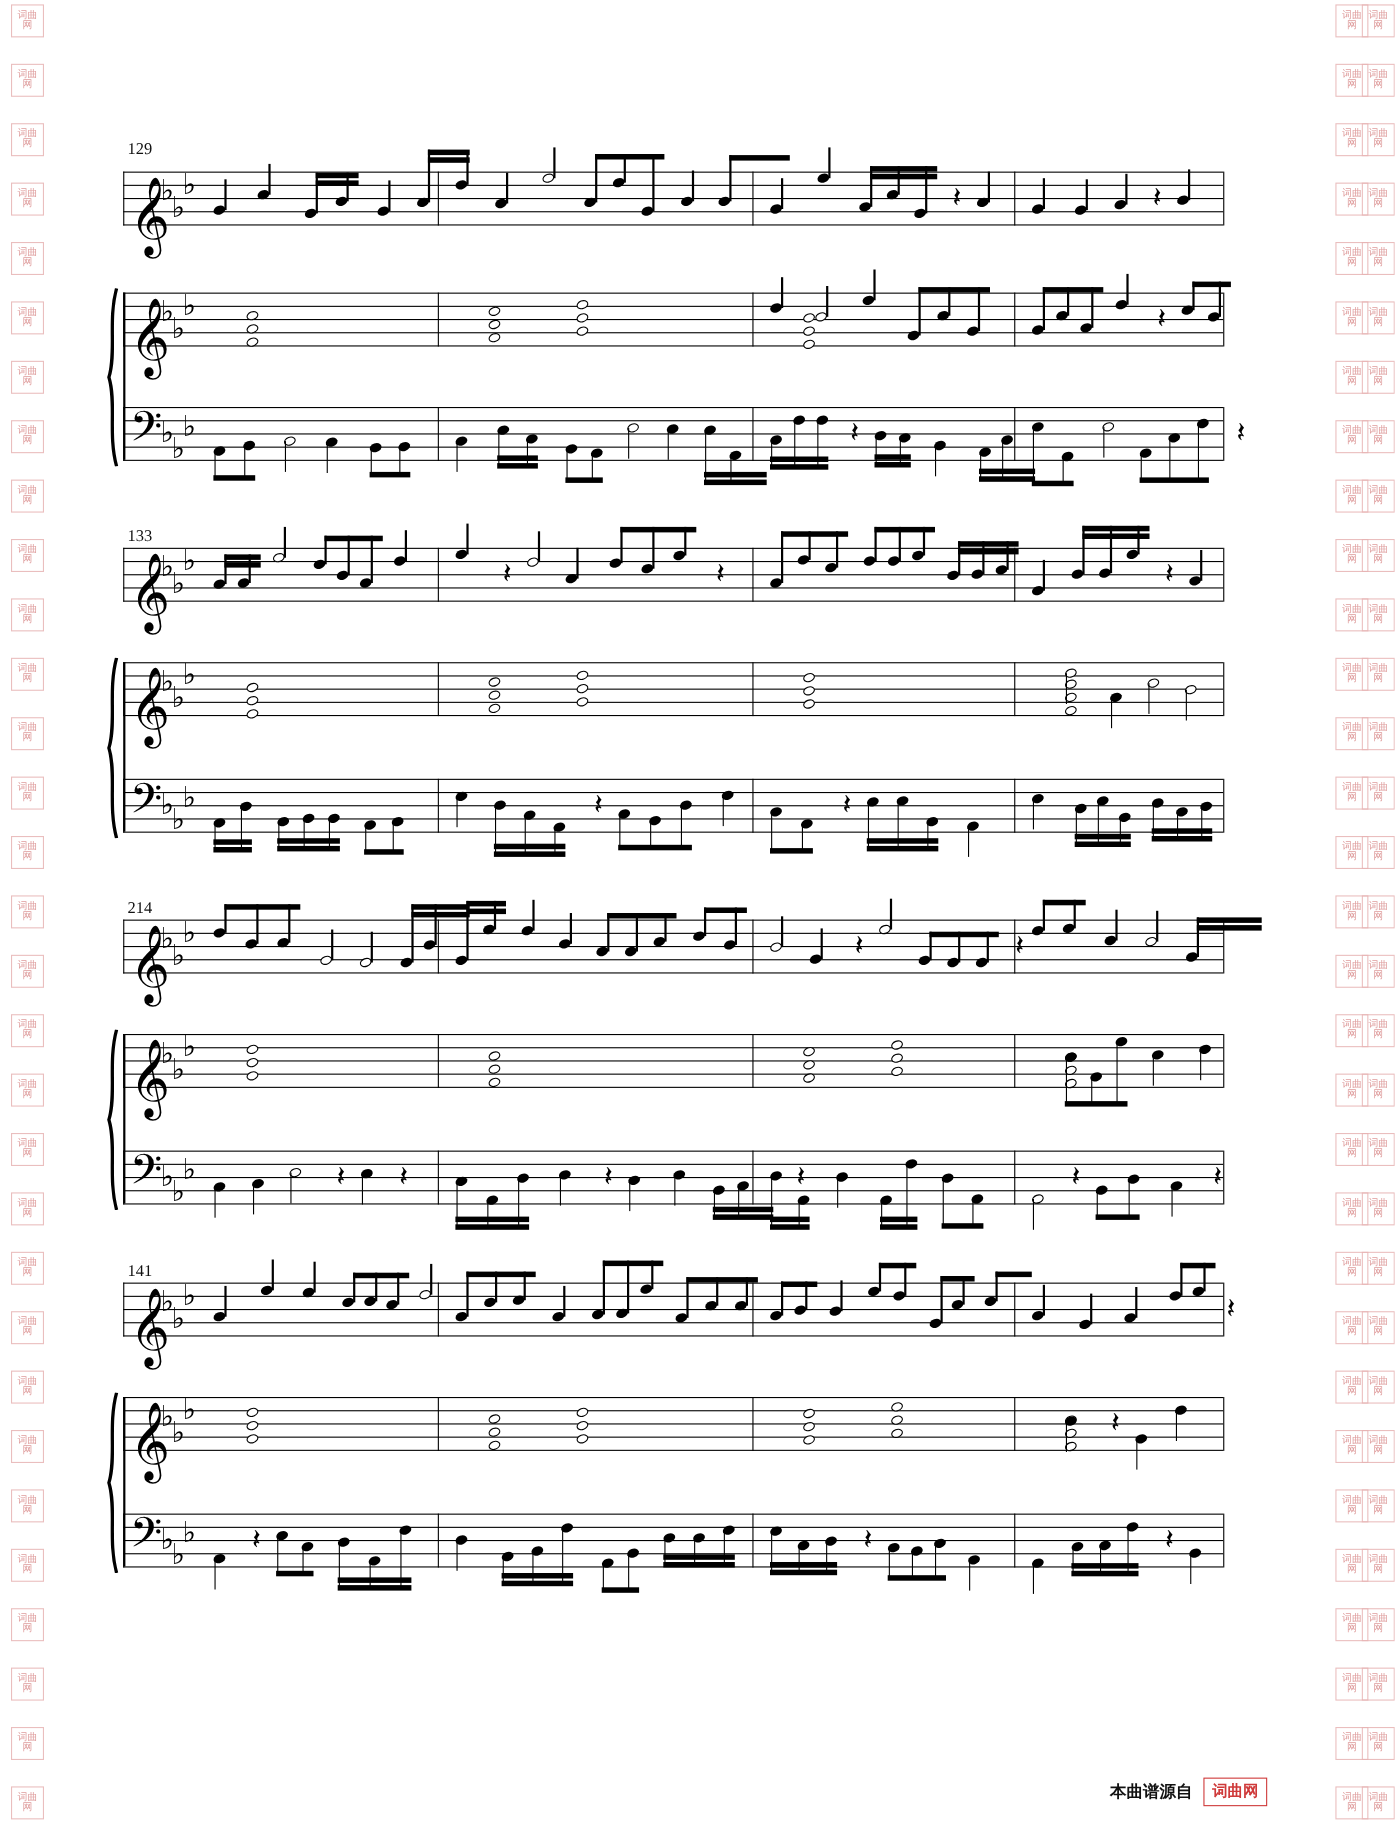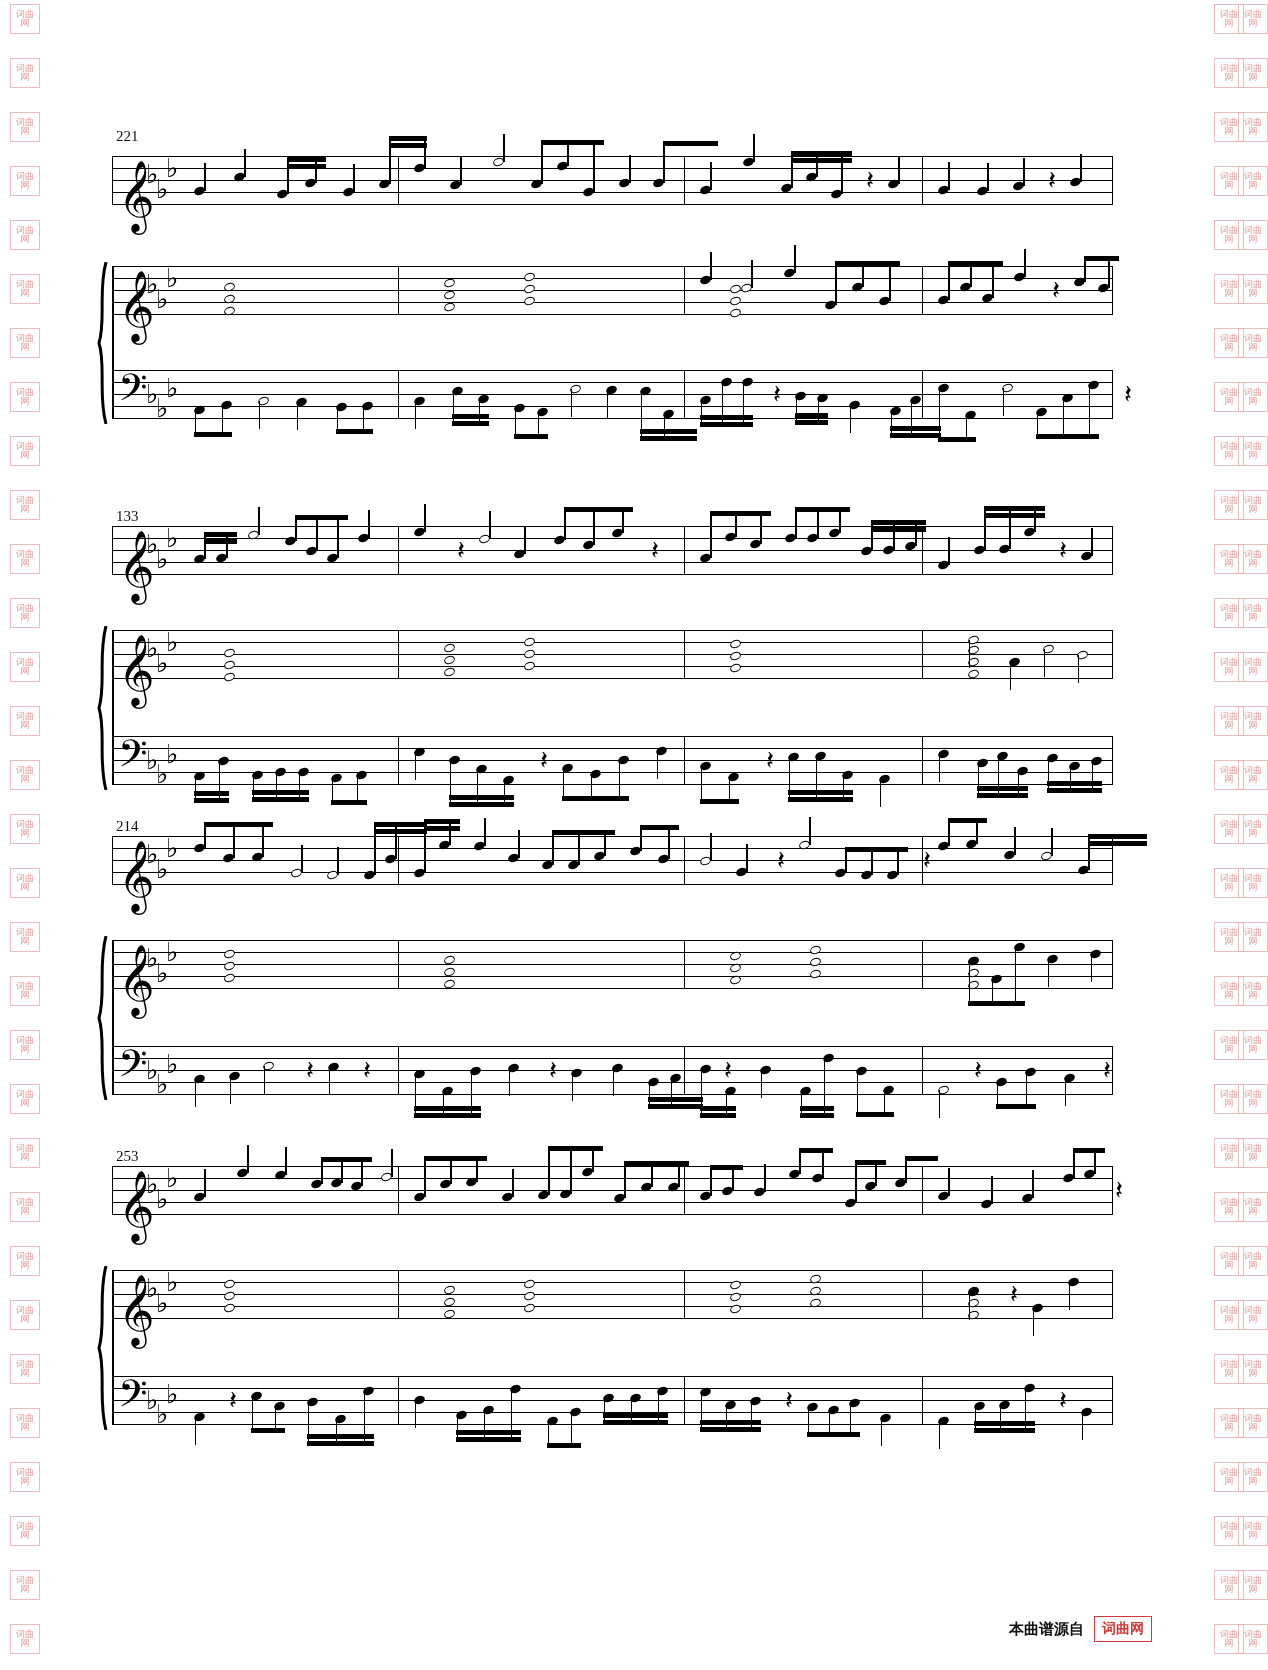--- a/index.html
+++ b/index.html
@@ -430,21 +430,21 @@
     </div>
     <div class="wm" style="top: 1624px; left: 26px;">
       <span>词曲</span>
       <span>网</span>
     </div>
   </div>
 
 <div class="sheet">
 
   <div class="system" id="sys1" style="top:120px;height:340px;">
-    <div class="meas-num" style="left:60px;top:8px;">221</div>
+    <div class="meas-num" style="left:60px;top:8px;">129</div>
   <div class="staff" style="top: 36px; left: 56px; width: 1000px;">
         <div class="ln"></div>
         <div class="ln"></div>
         <div class="ln"></div>
         <div class="ln"></div>
         <div class="ln"></div>
         <div class="clef treble" style="left: 6px; top: 40px;">𝄞</div>
         <div class="flat" style="left: 34px; top: 18px;">♭</div>
         <div class="flat" style="left: 44px; top: 33px;">♭</div>
         <div class="flat" style="left: 54px; top: 12px;">♭</div>
@@ -658,21 +658,21 @@
         <div class="stem" style="left: 976.5px; top: 15px; height: 53px;"></div>
         <div class="beam" style="left: 924px; top: 64px; width: 63px; transform-origin: left center;"></div>
         <div class="rest-q" style="left: 1012px; top: 24px;">𝄽</div>
       </div>
       <div style="position: absolute; left: 40px; top: 142px; width: 12px; height: 162px;"><svg width="12" height="162" viewBox="0 0 12 162">
           <path d="M10 0 C2 29.16, 10 58.32, 3 81 C10 103.68, 2 132.84, 10 162" stroke="#000" stroke-width="3" fill="none"></path>
         </svg></div>
       <div style="position: absolute; left: 56px; top: 146px; width: 1.6px; height: 152px; background: rgb(0, 0, 0);"></div>
     </div>
 
-  <div class="system" id="sys2" style="top:500px;height:320px;text-decoration:underline;">
+  <div class="system" id="sys2" style="top:472px;height:320px;text-decoration:underline;">
     <div class="meas-num" style="left:60px;top:8px;">133</div>
   <div class="staff" style="top: 26px; left: 56px; width: 1000px;">
         <div class="ln"></div>
         <div class="ln"></div>
         <div class="ln"></div>
         <div class="ln"></div>
         <div class="ln"></div>
         <div class="clef treble" style="left: 6px; top: 40px;">𝄞</div>
         <div class="flat" style="left: 34px; top: 18px;">♭</div>
         <div class="flat" style="left: 44px; top: 33px;">♭</div>
@@ -1089,21 +1089,21 @@
         <div class="stem" style="left: 952.5px; top: 32px; height: 28px;"></div>
         <div class="rest-q" style="left: 991px; top: 24px;">𝄽</div>
       </div>
       <div style="position: absolute; left: 40px; top: 126px; width: 12px; height: 164px;"><svg width="12" height="164" viewBox="0 0 12 164">
           <path d="M10 0 C2 29.52, 10 59.04, 3 82 C10 104.96000000000001, 2 134.48, 10 164" stroke="#000" stroke-width="3" fill="none"></path>
         </svg></div>
       <div style="position: absolute; left: 56px; top: 130px; width: 1.6px; height: 154px; background: rgb(0, 0, 0);"></div>
     </div>
 
   <div class="system" id="sys4" style="top:1140px;height:330px;">
-    <div class="meas-num" style="left:60px;top:8px;">253</div>
+    <div class="meas-num" style="left:60px;top:8px;">141</div>
   <div class="staff" style="top: 26px; left: 56px; width: 1000px;">
         <div class="ln"></div>
         <div class="ln"></div>
         <div class="ln"></div>
         <div class="ln"></div>
         <div class="ln"></div>
         <div class="clef treble" style="left: 6px; top: 40px;">𝄞</div>
         <div class="flat" style="left: 34px; top: 18px;">♭</div>
         <div class="flat" style="left: 44px; top: 33px;">♭</div>
         <div class="flat" style="left: 54px; top: 12px;">♭</div>

